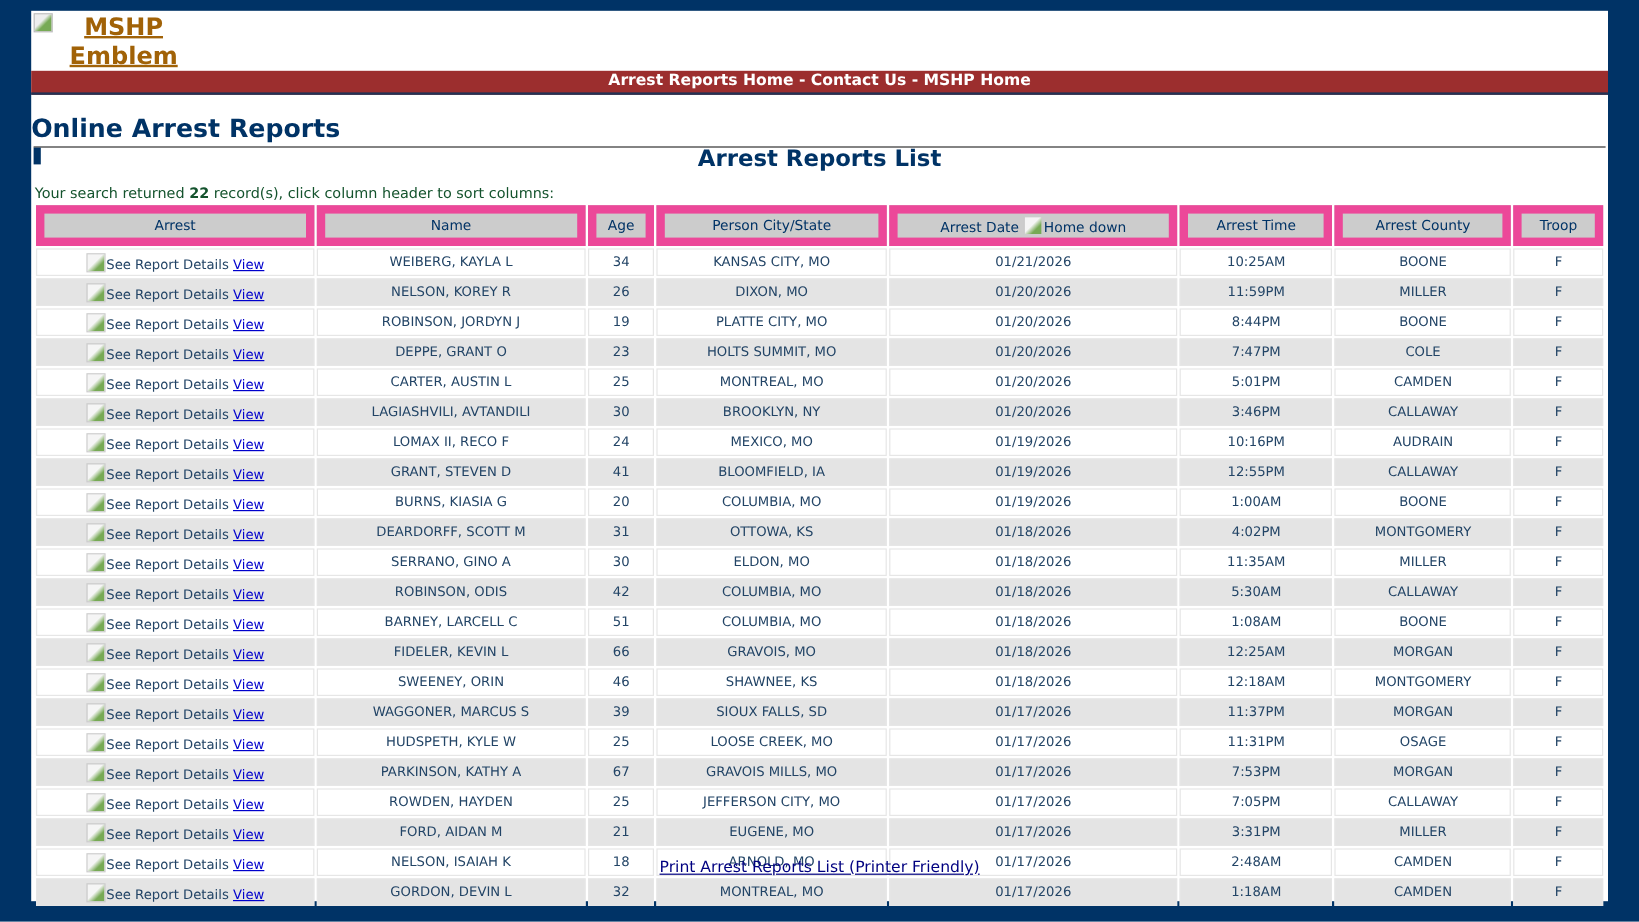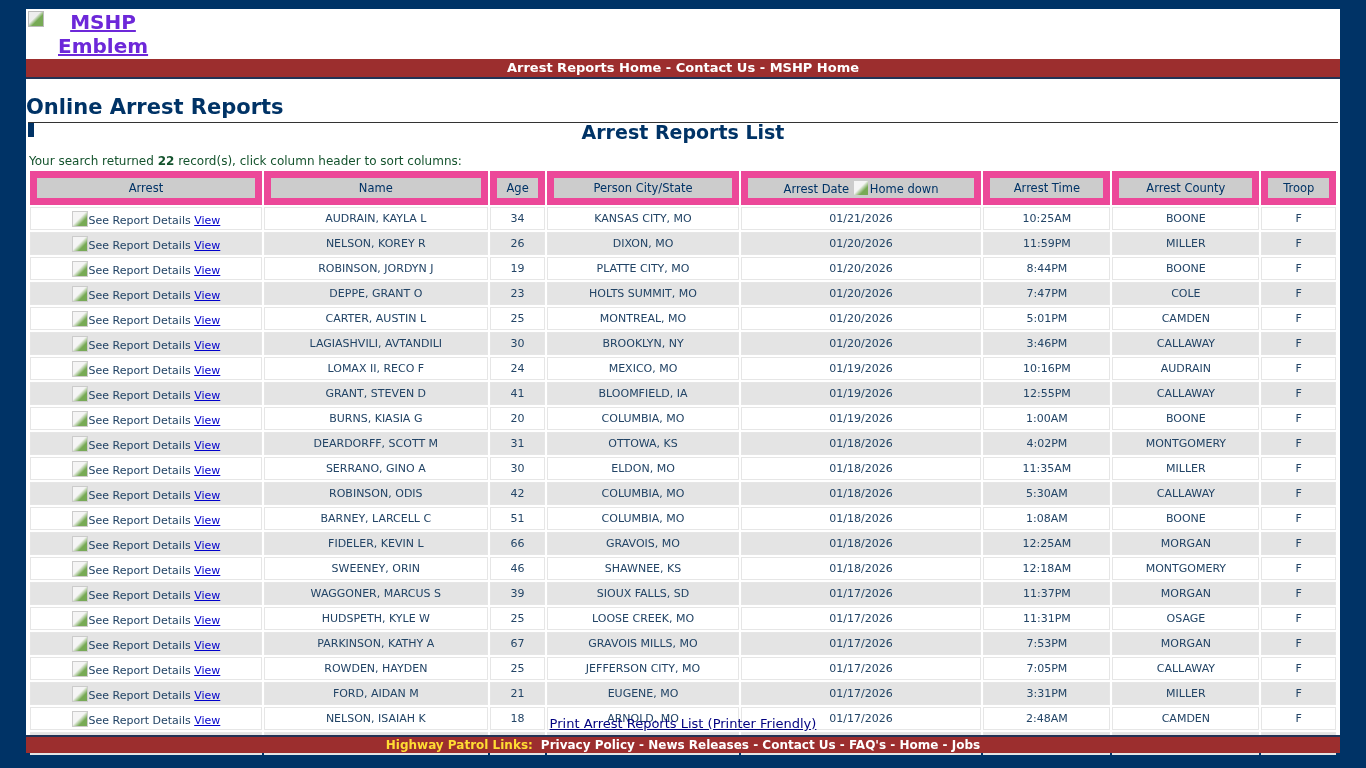--- a/index.html
+++ b/index.html
@@ -1,20 +1,20 @@
 <!DOCTYPE html>
 <html><head>
 <meta charset="utf-8">
 <style>
   html,body{margin:0;padding:0;}
   body{background:#003366;width:1366px;height:768px;overflow:hidden;font-family:"DejaVu Sans","Liberation Sans",sans-serif;}
   .page{position:absolute;left:26px;top:9px;width:1314px;height:742px;background:#fff;}
   .logo{position:absolute;left:2px;top:0;width:120px;height:50px;}
   .logo .broken{position:absolute;left:0;top:2px;width:14px;height:14px;border:1px solid #bbb;background:linear-gradient(135deg,#eee 40%,#7a5 60%);}
-  .logo a{position:absolute;left:30px;top:1px;width:90px;text-align:center;color:#6d28d9;font-weight:bold;font-size:20px;line-height:24px;text-decoration:underline;font-family:"DejaVu Sans",sans-serif;}
+  .logo a{position:absolute;left:30px;top:1px;width:90px;text-align:center;color:#a16207;font-weight:bold;font-size:20px;line-height:24px;text-decoration:underline;font-family:"DejaVu Sans",sans-serif;}
   .topnav{position:absolute;left:0;top:50px;width:1314px;height:18px;background:#9c2e2e;border-bottom:2px solid #223355;text-align:center;font-weight:bold;font-size:13px;line-height:18px;color:#fff;}
   .topnav a{color:#fff;text-decoration:none;}
   h1{position:absolute;left:0;top:84px;width:1314px;margin:0;text-align:left;color:#003366;font-size:21px;font-weight:bold;line-height:28px;}
   .rule{position:absolute;left:2px;top:113px;width:1310px;height:1px;background:#333;}
   .rule-mark{position:absolute;left:2px;top:114px;width:6px;height:14px;background:#003366;}
   h2{position:absolute;left:0;top:114px;width:1314px;margin:0;text-align:center;color:#003366;font-size:19px;font-weight:bold;line-height:18px;}
   .summary{position:absolute;left:3px;top:144px;font-size:12px;color:#14532d;line-height:16px;}
   table{position:absolute;left:2px;top:160px;width:1310px;border-collapse:separate;border-spacing:2px;font-size:11px;}
   th{background:#cccccc;color:#003366;border:7px solid #ec4899;font-weight:normal;height:20px;padding:0;font-size:11.5px;cursor:pointer;}
   td{text-align:center;color:#224466;height:21px;padding:0;border:1px solid #e6e6e6;}
@@ -56,21 +56,21 @@
         <th style="width:191px">Person City/State</th>
         <th style="width:248px"><span>Arrest Date</span> <span class="imgph"></span><span>Home down</span></th>
         <th style="width:122px">Arrest Time</th>
         <th style="width:141px">Arrest County</th>
         <th style="width:64px">Troop</th>
       </tr>
     </thead>
     <tbody id="tbody">
         <tr class="odd">
           <td><span class="imgph"></span><span>See Report Details</span> <a href="#">View</a></td>
-          <td>AUDRAIN, KAYLA L</td>
+          <td>WEIBERG, KAYLA L</td>
           <td>34</td>
           <td>KANSAS CITY, MO</td>
           <td>01/21/2026</td>
           <td>10:25AM</td>
           <td>BOONE</td>
           <td>F</td>
         </tr>
         <tr class="even">
           <td><span class="imgph"></span><span>See Report Details</span> <a href="#">View</a></td>
           <td>NELSON, KOREY R</td>
@@ -281,16 +281,13 @@
           <td>CAMDEN</td>
           <td>F</td>
         </tr>
       </tbody>
   </table>
 
   <div class="printlink">
     <a href="#">Print Arrest Reports List (Printer Friendly)</a>
   </div>
 
-  <div class="footnav">
-    <span class="lbl">Highway Patrol Links:</span><a href="#">Privacy Policy</a><span> - </span><a href="#">News Releases</a><span> - </span><a href="#">Contact Us</a><span> - </span><a href="#">FAQ's</a><span> - </span><a href="#">Home</a><span> - </span><a href="#">Jobs</a>
-  </div>
 </div>
 
 </body></html>

